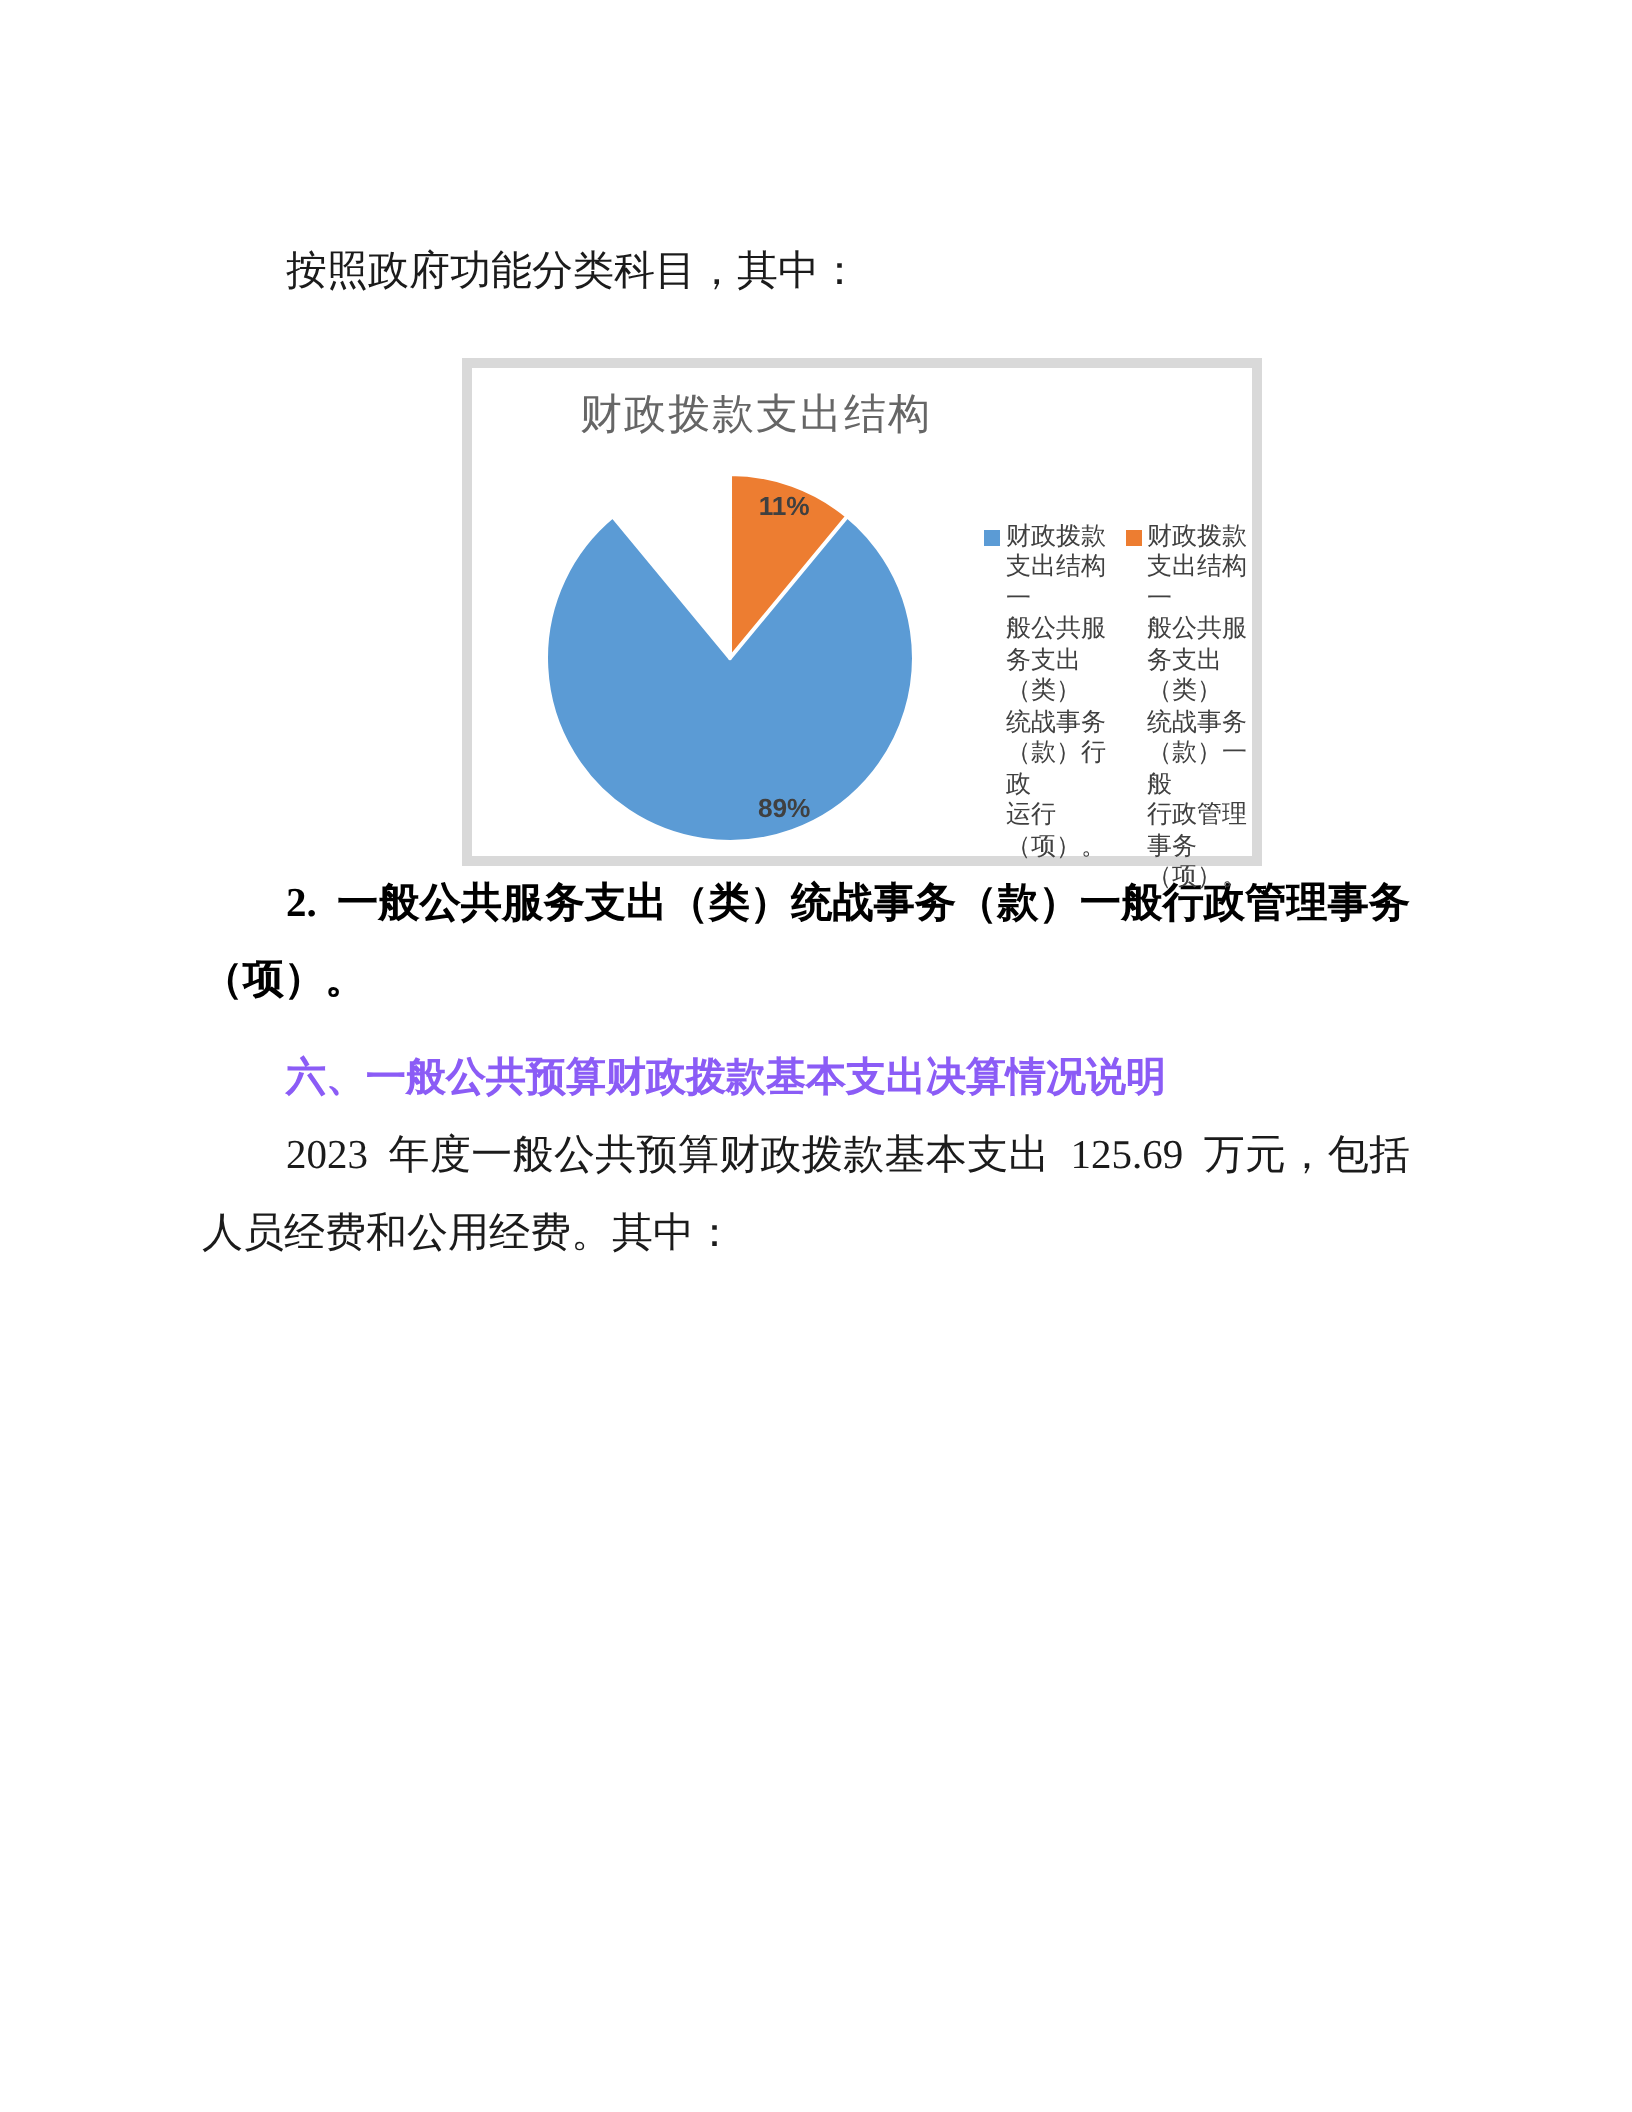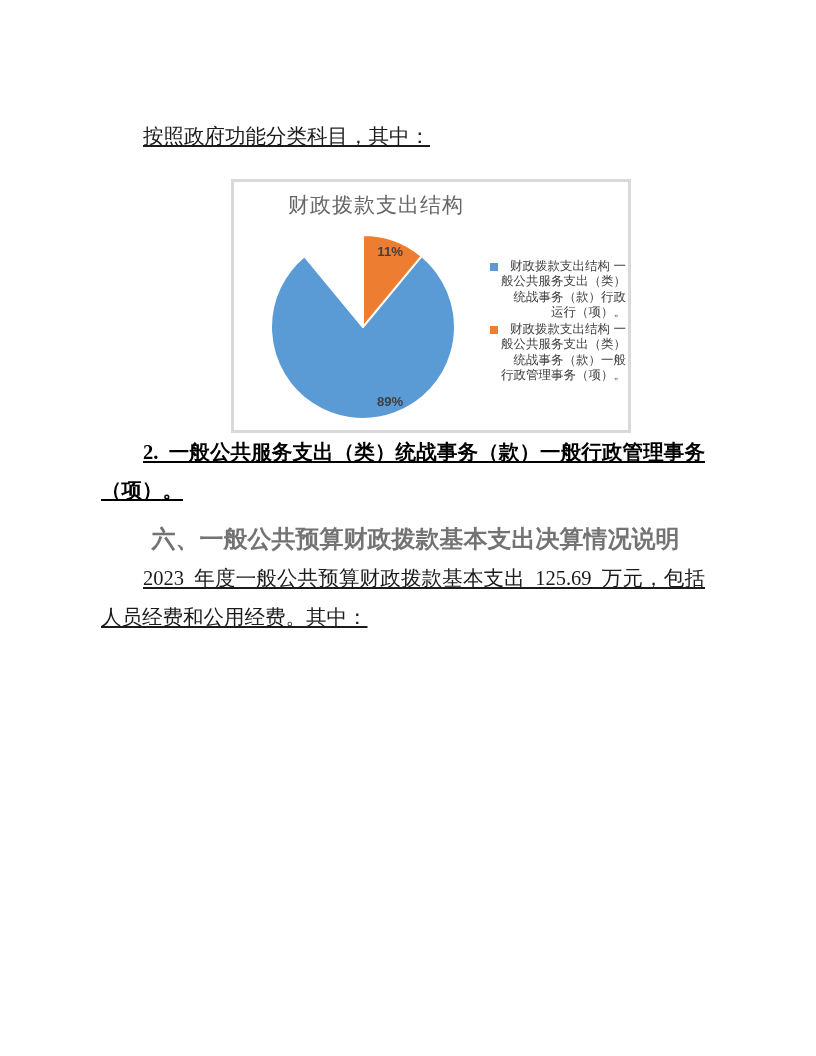--- a/index.html
+++ b/index.html
@@ -16,65 +16,63 @@
     position:absolute; left:101px; top:0;
     width:604px;
   }
   p { margin:0; }
   .body-text, .h-serif {
     font-size:20.5px;
     line-height:38.7px;
     text-align:justify;
     text-indent:2.05em;
     word-spacing:5px;
-    text-decoration:underline;
   }
   .h-serif { font-weight:bold; color:#000000; }
   .h-sans {
     font-family:"Liberation Sans","DejaVu Sans",sans-serif;
     font-weight:bold;
-    font-size:24px;
+    font-size:20px;
     line-height:38.7px;
     text-indent:2.1em;
-    color:#737373;
+    color:#8b5cf6;
   }
   .intro { margin-top:117px; }
   .mt-h1 { margin-top:30px; }
   .mt-h6 { margin-top:10px; }
 
   
   .chart-frame {
     position:relative;
     margin-left:130px;
     margin-top:23px;
     width:400px; height:254px;
-    border:3px solid #ef4444;
+    border:5px solid #ef4444;
     background:#ffffff;
-    text-align:right;
   }
   .chart-title {
     position:absolute; left:54px; top:9px;
     font-family:"Liberation Serif","DejaVu Serif",serif;
     font-size:21px;
     letter-spacing:1px;
     white-space:nowrap;
   }
   .pie-svg {
     position:absolute; left:36px; top:52px;
     width:186px; height:186px;
   }
   .pie-label {
     font-family:"Liberation Sans","DejaVu Sans",sans-serif;
     font-size:13px;
     font-weight:600;
   }
   .legend {
     position:absolute; left:256px; top:77px;
     width:140px;
-    display:flex; flex-direction:column; gap:1px;
+    display:flex; flex-direction:row; gap:1px;
   }
   .legend-item { display:flex; align-items:flex-start; gap:3px; }
   .legend-swatch {
     flex:0 0 auto;
     width:8px; height:8px;
     margin-top:4px;
   }
   .legend-label {
     font-family:"Liberation Sans","DejaVu Sans",sans-serif;
     font-size:12.5px;

